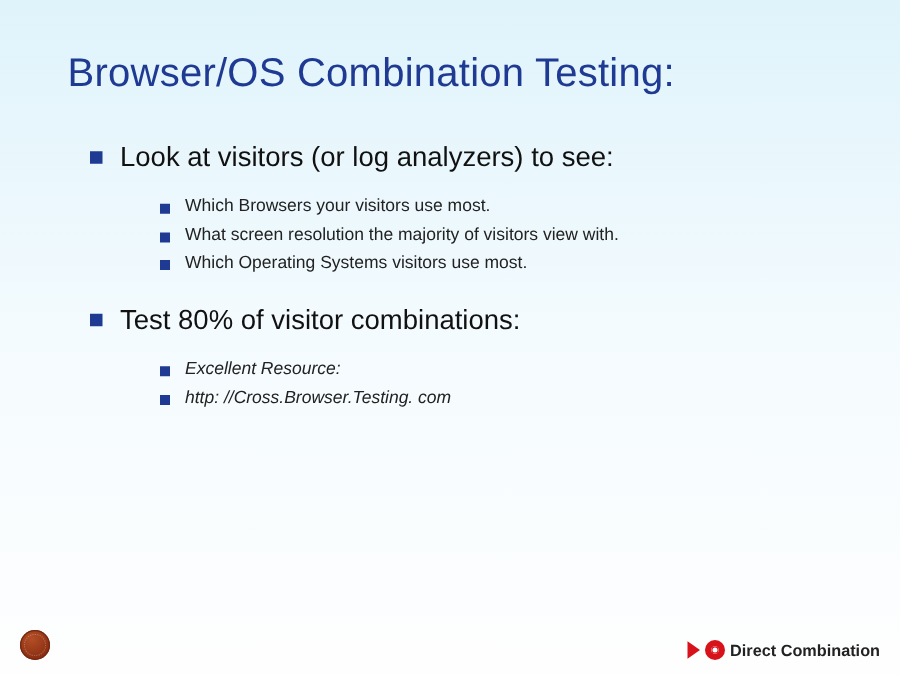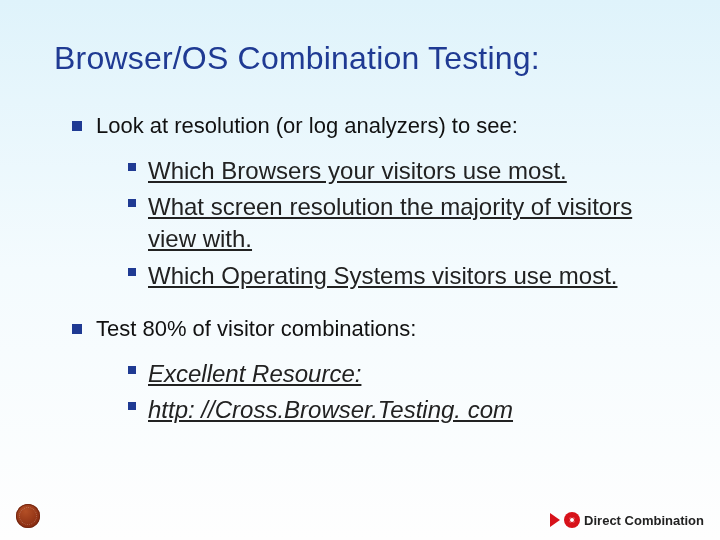--- a/index.html
+++ b/index.html
@@ -49,25 +49,24 @@
     background: #1f3a93;
   }
   ul.level2 {
     list-style: none;
     padding: 0;
     margin: 14px 0 8px 32px;
   }
   ul.level2 > li {
     position: relative;
     padding-left: 20px;
-    font-size: 24px;
+    font-size: 14px;
     color: #222;
     margin-bottom: 4px;
     line-height: 1.35;
-    text-decoration: underline;
   }
   ul.level2 > li::before {
     content: "";
     position: absolute;
     left: 0;
     top: 8px;
     width: 8px;
     height: 8px;
     background: #1f3a93;
   }
@@ -144,21 +143,21 @@
   .logo-right .brand b { color: #222; font-weight: 600; }
 </style>
 </head>
 <body>
 
 <div class="slide">
   <h1 class="title">Browser/OS Combination Testing:</h1>
 
   <ul class="level1">
     <li>
-      <span>Look at resolution (or log analyzers) to see:</span>
+      <span>Look at visitors (or log analyzers) to see:</span>
       <ul class="level2">
         <li>Which Browsers your visitors use most.</li>
         <li>What screen resolution the majority of visitors view with.</li>
         <li>Which Operating Systems visitors use most.</li>
       </ul>
     </li>
     <li>
       <span>Test 80% of visitor combinations:</span>
       <ul class="level2">
         <li class="italic">Excellent Resource:</li>

